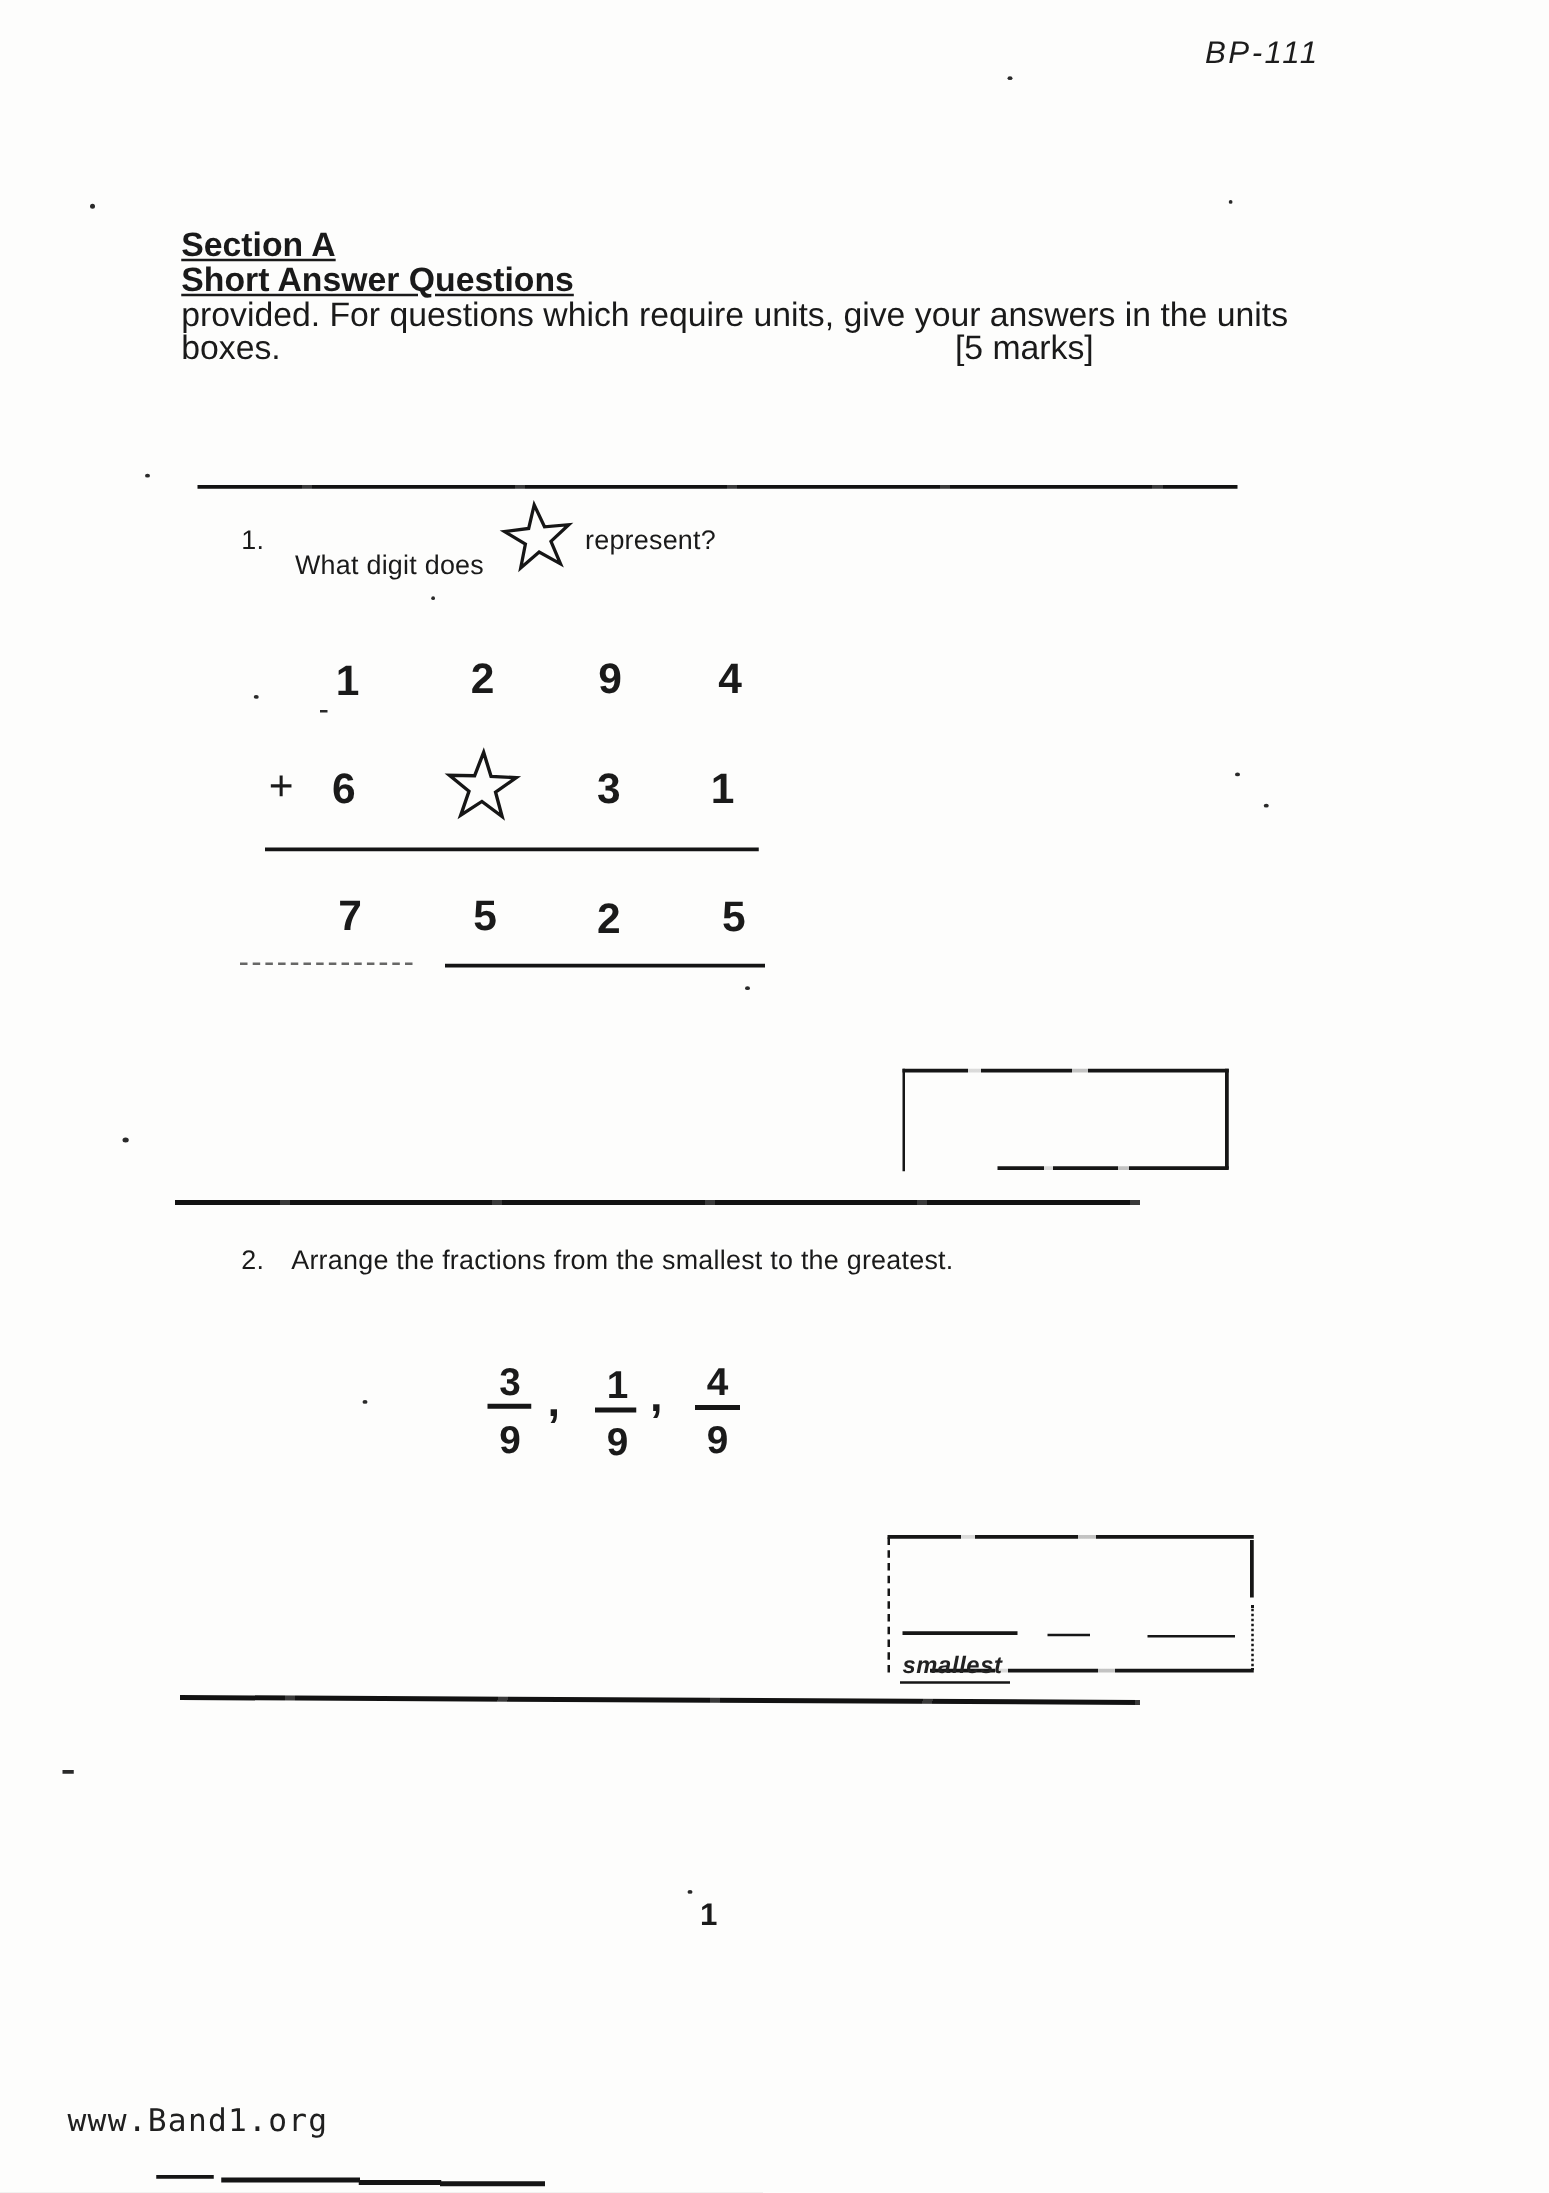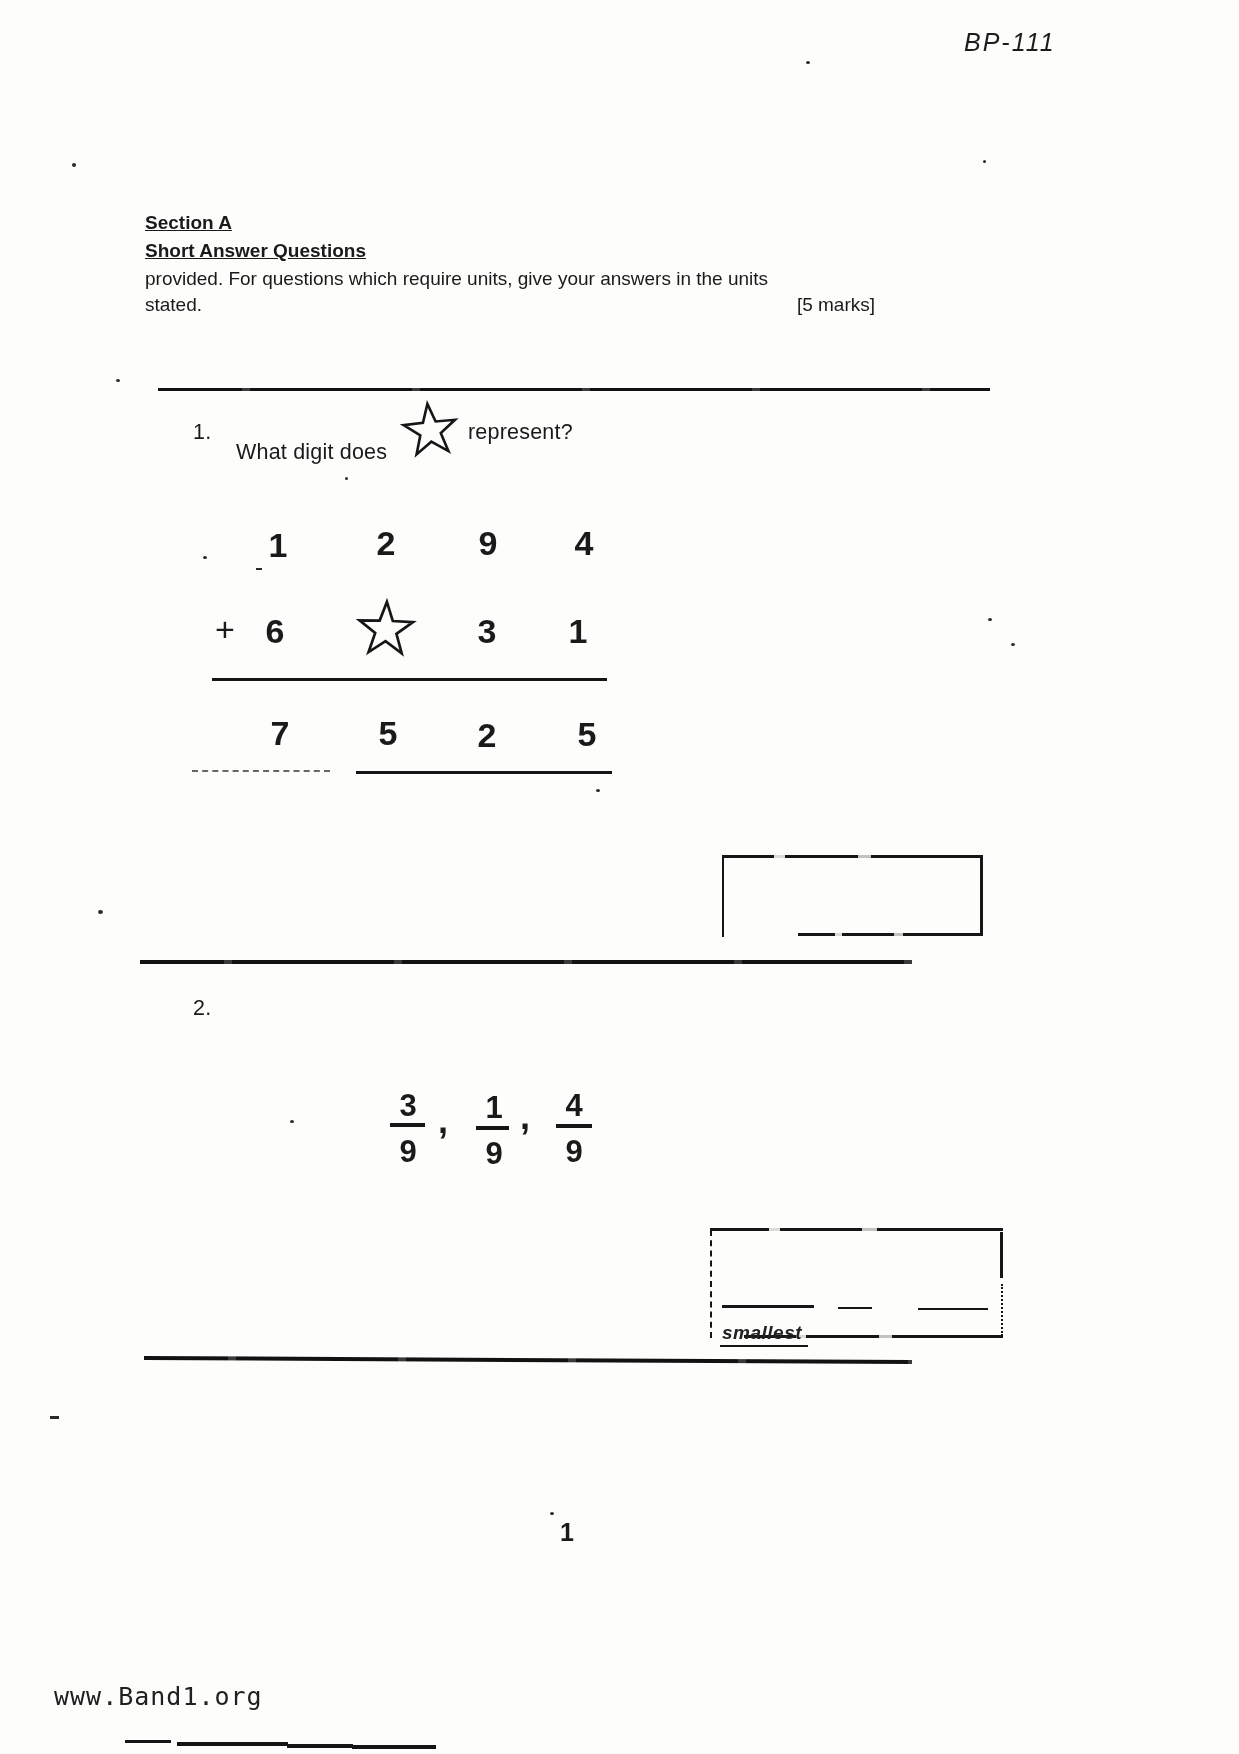--- a/index.html
+++ b/index.html
@@ -3,21 +3,21 @@
 <meta charset="utf-8">
 <style>
   html,body{margin:0;padding:0;background:#e8e8e8;}
   .page{
     position:relative;width:1239px;height:1754px;background:#fdfdfc;
     font-family:"Liberation Sans",sans-serif;color:#1a1a1a;overflow:hidden;
     margin:0 auto;
   }
   .abs{position:absolute;}
   .doc-code{font-size:25px;letter-spacing:2px;color:#1c1c1c;}
-  .section-block{width:730px;font-size:19px;line-height:26px;margin-top:27px;}
+  .section-block{width:730px;font-size:27px;line-height:26px;}
   .sec-head{font-weight:bold;text-decoration:underline;white-space:nowrap;margin-bottom:2px;}
   .instr{white-space:nowrap;}
   .instr-row{display:flex;justify-content:space-between;white-space:nowrap;}
   .rule{background:repeating-linear-gradient(90deg,#121212 0 84px,#3a3a3a 84px 92px,#121212 92px 170px);height:3px;}
   .qtext{font-size:21.5px;white-space:nowrap;letter-spacing:.2px;}
   .digit{font-size:34px;font-weight:bold;width:44px;text-align:center;letter-spacing:0;}
   .thinline{background:#151515;}
   .dashline{border-top:2px dashed #4d4d4d;opacity:.85;}
   .boxline{background:#161616;}
   .gapline{background:linear-gradient(90deg,#161616 0 20%,rgba(22,22,22,.15) 20% 24%,#161616 24% 52%,rgba(22,22,22,.25) 52% 57%,#161616 57% 100%);}
@@ -35,21 +35,21 @@
 
 <div class="page">
 
   <div class="abs doc-code" style="left:964px;top:28px;font-style:italic;">BP-111</div>
 
   <div class="abs section-block" style="left:145px;top:183px;">
     <div class="sec-head">Section A</div>
     <div class="sec-head">Short Answer Questions</div>
     <div class="instr">provided. For questions which require units, give your answers in the units</div>
     <div class="instr-row">
-      <span>stated.</span>
+      <span>boxes.</span>
       <span>[5 marks]</span>
     </div>
   </div>
 
   <div class="abs rule" style="left:158px;top:388px;width:832px;"></div>
 
   <span class="abs qtext" style="left:193px;top:420px;">1.</span>
   <span class="abs qtext" style="left:236px;top:440px;">What digit does</span>
   <svg class="abs star-svg" style="left:401px;top:399px;transform:rotate(-6deg);" width="58" height="60" viewBox="0 0 62 60">
     <polygon points="31,3 37.8,22.6 58.6,23 42,35.6 48.1,55.5 31,43.6 13.9,55.5 20,35.6 3.4,23 24.2,22.6" fill="#fdfdfc" stroke="#161616" stroke-width="2.8" stroke-linejoin="miter"></polygon>
@@ -82,20 +82,21 @@
   <div class="abs" style="left:722px;top:855px;width:261px;height:82px;">
     <div class="abs gapline" style="left:0;top:0;width:261px;height:3px;"></div>
     <div class="abs boxline" style="left:0;top:0;width:2px;height:82px;"></div>
     <div class="abs boxline" style="left:258px;top:0;width:3px;height:80px;"></div>
     <div class="abs gapline" style="left:76px;top:78px;width:185px;height:3px;"></div>
   </div>
 
   <div class="abs rule" style="left:140px;top:960px;width:772px;height:4px;"></div>
 
   <span class="abs qtext" style="left:193px;top:996px;">2.</span>
+  <span class="abs qtext" style="left:233px;top:996px;">Arrange the fractions from the smallest to the greatest.</span>
 
   <span class="abs fracnum" style="left:390px;top:1088px;">3</span>
   <div class="abs boxline" style="left:390px;top:1123px;width:35px;height:4px;"></div>
   <span class="abs fracnum" style="left:390px;top:1134px;">9</span>
 
   <span class="abs comma" style="left:438px;top:1100px;">,</span>
 
   <span class="abs fracnum" style="left:476px;top:1090px;">1</span>
   <div class="abs boxline" style="left:476px;top:1126px;width:33px;height:4px;"></div>
   <span class="abs fracnum" style="left:476px;top:1136px;">9</span>

